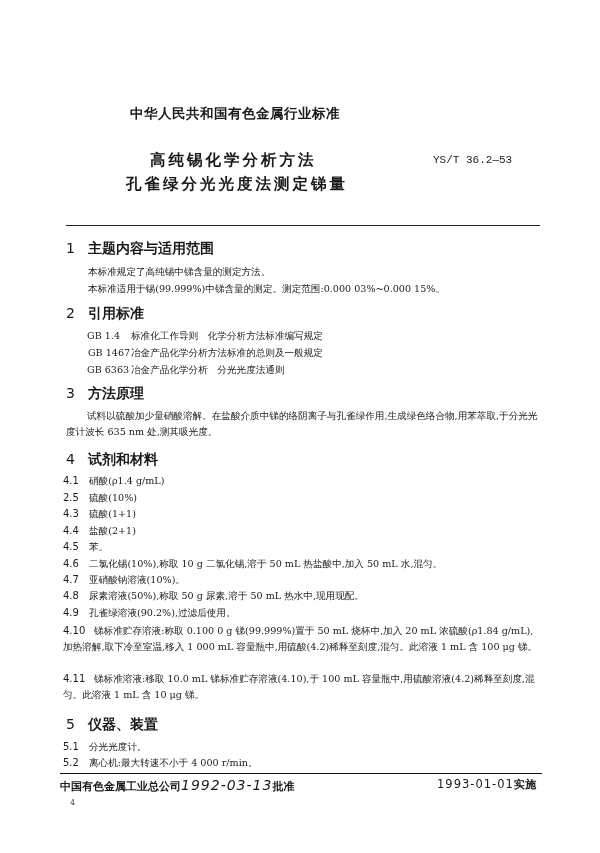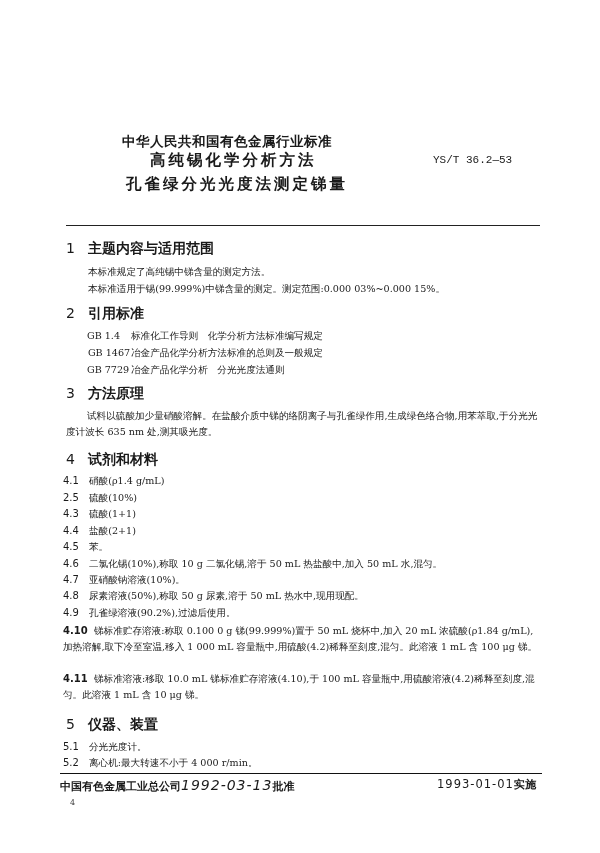--- a/index.html
+++ b/index.html
@@ -6,23 +6,23 @@
     body {
       width: 600px; height: 853px;
       background: #ffffff;
       position: relative;
       overflow: hidden;
       font-family: "DejaVu Serif", "Liberation Serif", serif;
       color: #1a1a1a;
     }
     .abs { position: absolute; white-space: nowrap; }
     .org-header {
-      left: 122px; top: 105px;
+      left: 130px; top: 105px;
       font-family: "DejaVu Sans", "Liberation Sans", sans-serif;
-      font-weight: bold; font-size: 13.5px; letter-spacing: 0.5px; margin-top: 28px;
+      font-weight: bold; font-size: 13.5px; letter-spacing: 0.5px;
     }
     .title1 {
       left: 150px; top: 150px;
       font-family: "DejaVu Sans", "Liberation Sans", sans-serif;
       font-weight: bold; font-size: 15.5px; letter-spacing: 3px;
     }
     .title2 {
       left: 126px; top: 174px;
       font-family: "DejaVu Sans", "Liberation Sans", sans-serif;
       font-weight: bold; font-size: 15.5px; letter-spacing: 3px;
@@ -41,21 +41,21 @@
       font-weight: bold; font-size: 14px;
     }
     .sec-h .num { display: inline-block; width: 22px; font-weight: normal; }
     .body-t { font-size: 9.6px; }
     .item { font-size: 9.6px; }
     .item .num {
       display: inline-block; width: 26px;
       font-family: "DejaVu Sans", "Liberation Sans", sans-serif;
       font-size: 10px;
     }
-    .item .num.wide { width: 31px; font-weight: bold; }
+    .item .num.wide { width: 31px; }
     .para { position: absolute; font-size: 9.6px; line-height: 15.5px; white-space: normal; }
     .rule-bottom {
       left: 60px; top: 773px; width: 482px; height: 0;
       border-top: 1.6px solid #111;
     }
     .footer-left, .footer-right {
       font-family: "DejaVu Sans", "Liberation Sans", sans-serif;
       font-weight: bold; font-size: 11px;
     }
     .footer-left { left: 60px; top: 777px; }
@@ -82,21 +82,21 @@
 <div class="abs sec-h" style="left:66px; top:305px;">
   <span class="num">2</span><span>引用标准</span>
 </div>
 <div class="abs body-t" style="left:87px; top:330px;">
   <span style="display:inline-block; width:44px;">GB 1.4</span><span>标准化工作导则　化学分析方法标准编写规定</span>
 </div>
 <div class="abs body-t" style="left:87px; top:347px;">
   <span style="display:inline-block; width:44px;text-align:center;">GB 1467</span><span>冶金产品化学分析方法标准的总则及一般规定</span>
 </div>
 <div class="abs body-t" style="left:87px; top:364px;">
-  <span style="display:inline-block; width:44px;">GB 7729</span><span>冶金产品化学分析　分光光度法通则</span>
+  <span style="display:inline-block; width:44px;">GB 6363</span><span>冶金产品化学分析　分光光度法通则</span>
 </div>
 
 <div class="abs sec-h" style="left:66px; top:385px;">
   <span class="num">3</span><span>方法原理</span>
 </div>
 <div class="para" style="left:66px; top:408px; width:472px; text-indent:21px;">试料以硫酸加少量硝酸溶解。在盐酸介质中锑的络阴离子与孔雀绿作用,生成绿色络合物,用苯萃取,于分光光度计波长 635 nm 处,测其吸光度。</div>
 
 <div class="abs sec-h" style="left:66px; top:451px;">
   <span class="num">4</span><span>试剂和材料</span>
 </div>

